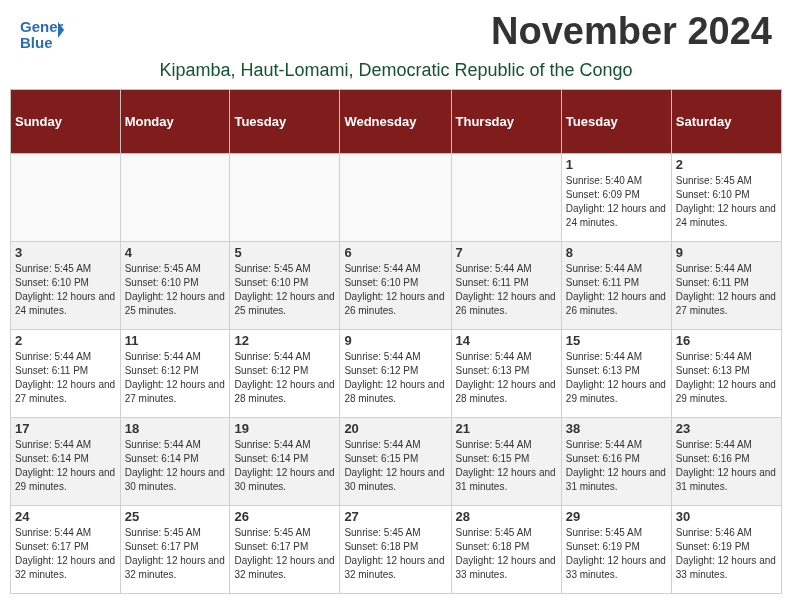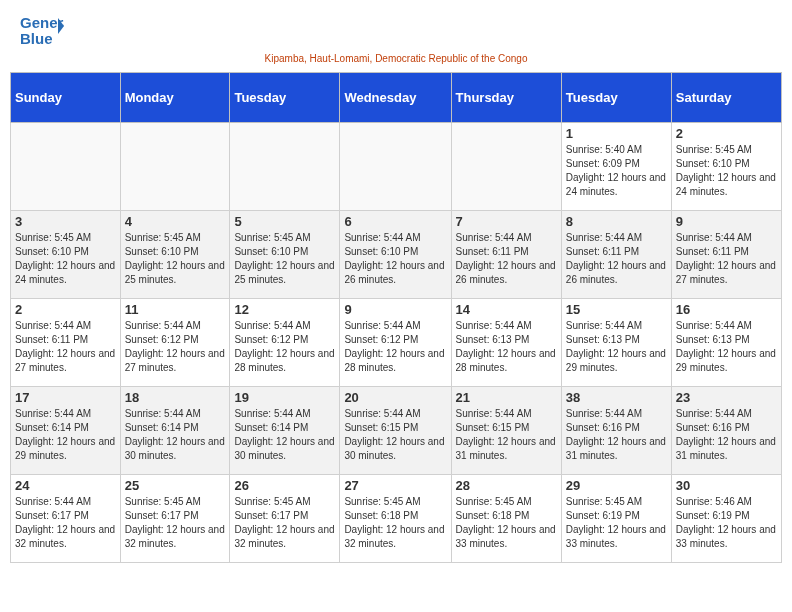--- a/index.html
+++ b/index.html
@@ -1,42 +1,43 @@
 <!DOCTYPE html>
 <html><head>
   <meta charset="utf-8">
   <style>
     * { box-sizing: border-box; margin: 0; padding: 0; }
     body { font-family: Arial, sans-serif; background: #fff; width: 792px; min-height: 612px; }
     .header { display: flex; justify-content: space-between; align-items: center; padding: 10px 20px 5px 20px; }
     .logo { display: flex; align-items: center; }
     .logo-icon { width: 40px; height: 36px; margin-right: 4px; position: relative; }
     .month-title { font-size: 38px; color: #333; font-weight: bold; }
-    .subtitle { text-align: center; font-size: 10px; color: #c2410c; padding: 2px 0 8px 0; }
+    .subtitle { text-align: center; font-size: 18px; color: #14532d; padding: 2px 0 8px 0; }
     table { width: calc(100% - 20px); margin: 0 10px; border-collapse: collapse; }
-    th { background: #1d4ed8; color: #fff; font-size: 13px; padding: 17px 4px; text-align: left; border: 1px solid #c0c0c0; font-weight: bold; }
+    th { background: #7f1d1d; color: #fff; font-size: 13px; padding: 24px 4px; text-align: left; border: 1px solid #c0c0c0; font-weight: bold; }
     td { vertical-align: top; border: 1px solid #d0d0d0; padding: 3px 4px; width: 113px; height: 88px; background: #fff; font-size: 10.5px; color: #333; }
     td.empty { background: #f9f9f9; }
     td.shaded { background: #f2f2f2; }
     .day-num { font-weight: bold; font-size: 13px; display: block; margin-bottom: 2px; }
     .day-info { font-size: 10px; line-height: 1.4; color: #333; }
   </style>
 </head>
 <body>
 
 <div class="header">
   <div class="logo">
     <div class="logo-icon">
       <svg width="44" height="40" viewBox="0 0 44 40">
         <text x="0" y="18" font-size="15" font-weight="bold" fill="#2a6db5" font-family="Arial">General</text>
         <text x="0" y="34" font-size="15" font-weight="bold" fill="#2a6db5" font-family="Arial">Blue</text>
         <polygon points="38,8 44,16 38,24" fill="#2a6db5"></polygon>
       </svg>
     </div>
   </div>
+  <div class="month-title">November 2024</div>
 </div>
 <div class="subtitle">Kipamba, Haut-Lomami, Democratic Republic of the Congo</div>
 
 <table>
   <thead>
     <tr id="header-row">
         <th>Sunday</th>
         <th>Monday</th>
         <th>Tuesday</th>
         <th>Wednesday</th>

